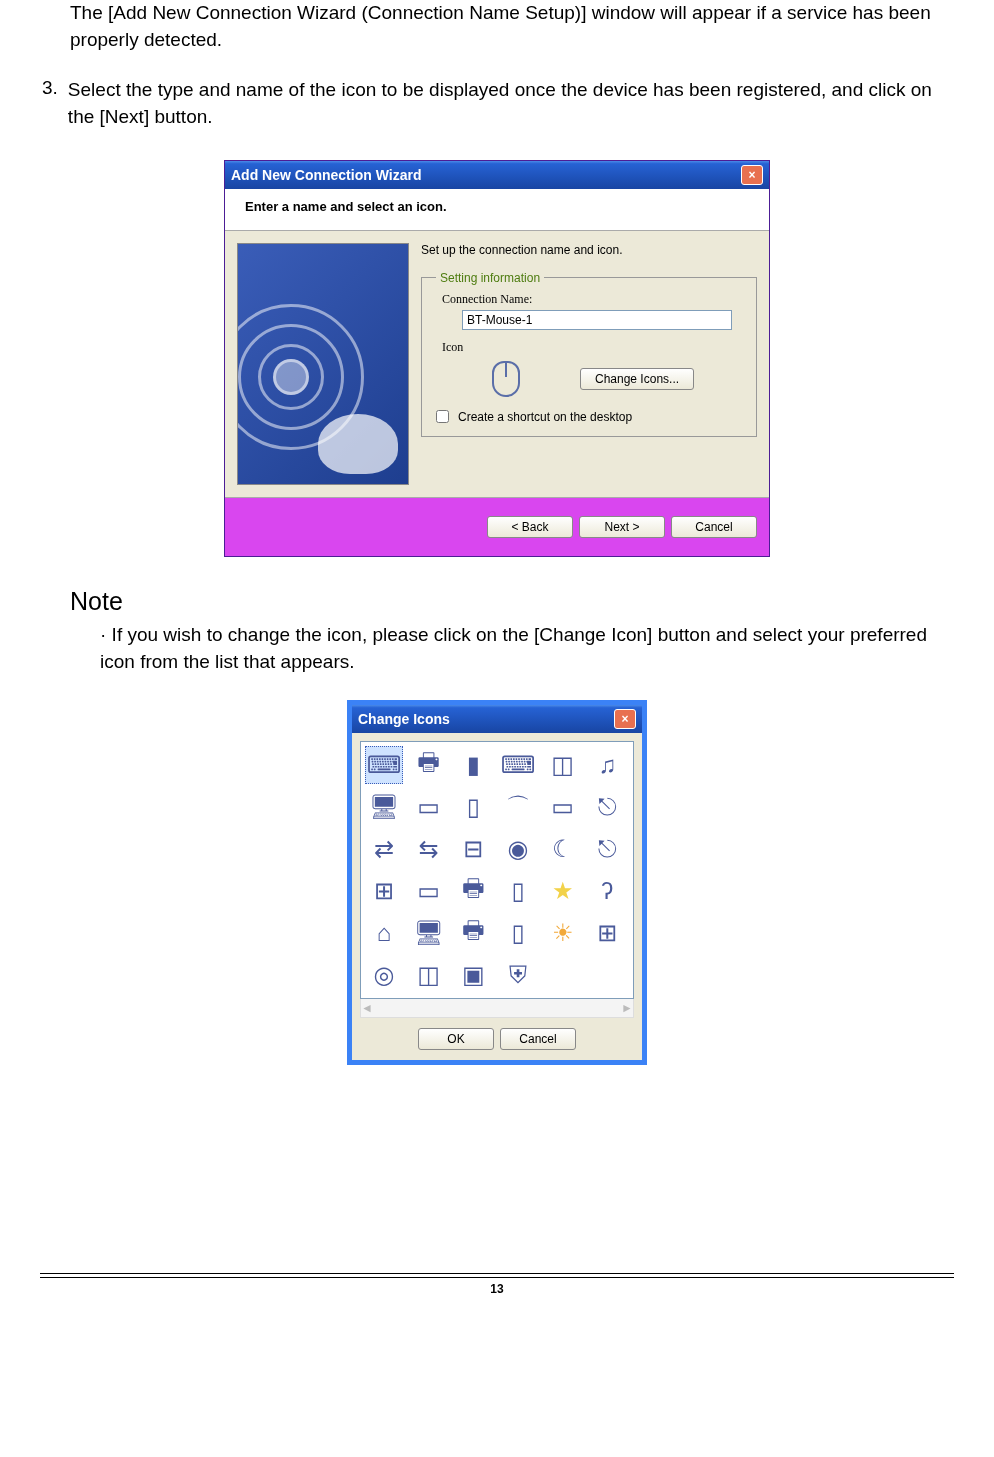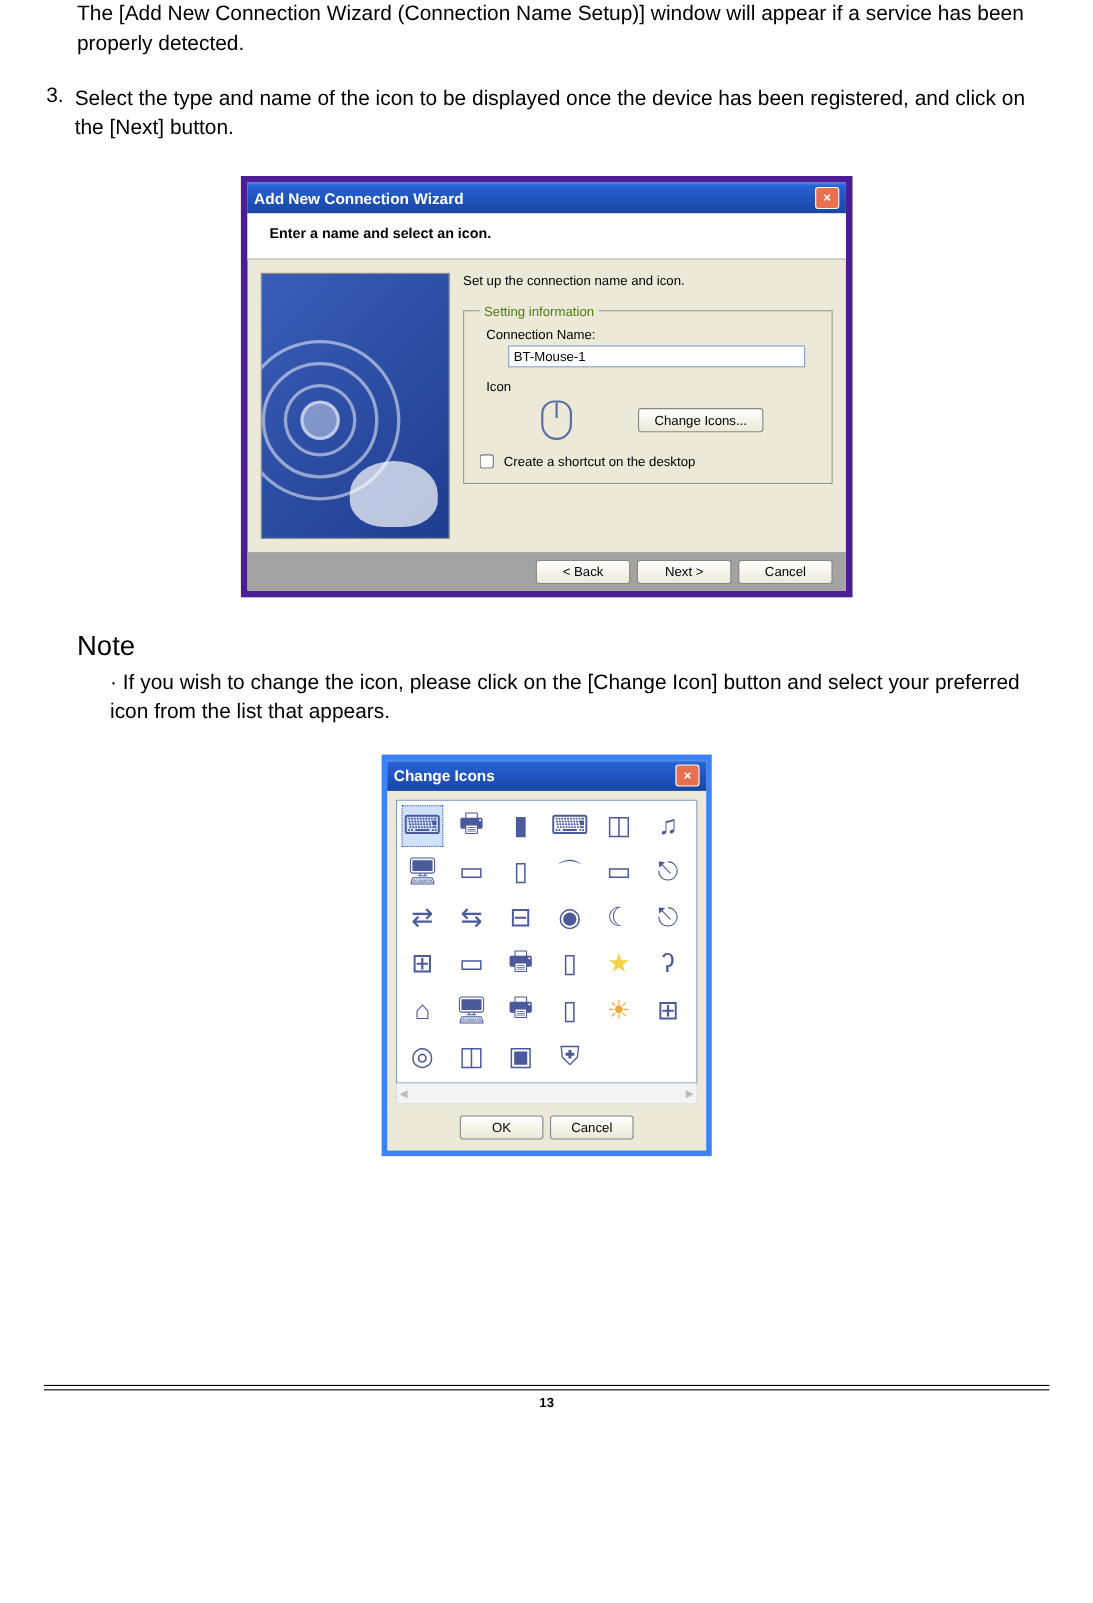--- a/index.html
+++ b/index.html
@@ -27,21 +27,21 @@
       margin-left: -18px;
     }
     .step-text {
       font-size: 19px;
       font-weight: normal;
       line-height: 1.4;
     }
     .wizard-window {
       width: 544px;
       margin: 30px auto 0 auto;
-      border: 6px solid #4c1d95;
+      border: 1px solid #4c1d95;
       background: #ece9d8;
       font-family: Tahoma, sans-serif;
     }
     .title-bar {
       background: linear-gradient(to bottom, #4a8ae8, #2662d4 10%, #1845a3);
       color: #fff;
       padding: 4px 6px;
       font-size: 14px;
       font-weight: bold;
       display: flex;
@@ -124,21 +124,21 @@
       padding: 0 4px;
       margin-left: 4px;
       background: #ece9d8;
       position: relative;
       top: -17px;
       display: inline-block;
     }
     .fieldset-inner {
       margin-top: -10px;
     }
-    .label-text { margin-left: 10px; }
+    .label-text { margin-left: 10px; font-family: Liberation Serif, serif; }
     .conn-input {
       width: 260px;
       padding: 2px 4px;
       margin: 3px 0 10px 30px;
       border: 1px solid #7f9db9;
       font-size: 12px;
     }
     .icon-row {
       display: flex;
       align-items: center;
@@ -172,25 +172,25 @@
     }
     .checkbox-row {
       margin: 8px 0 0 0;
       display: flex;
       align-items: center;
       gap: 6px;
     }
     .checkbox-row input { width: 13px; height: 13px; }
     .wizard-footer {
       border-top: 1px solid #aaa;
-      padding: 6px 12px;
+      padding: 18px 12px;
       display: flex;
       justify-content: flex-end;
       gap: 6px;
-      background: #a3a3a3;
+      background: #d946ef;
     }
     .wizard-footer .xp-button { width: 86px; }
     .note-heading {
       font-size: 25px;
       font-weight: normal;
       margin: 30px 0 6px 10px;
     }
     .note-text {
       font-size: 19px;
       margin: 0 0 0 40px;

